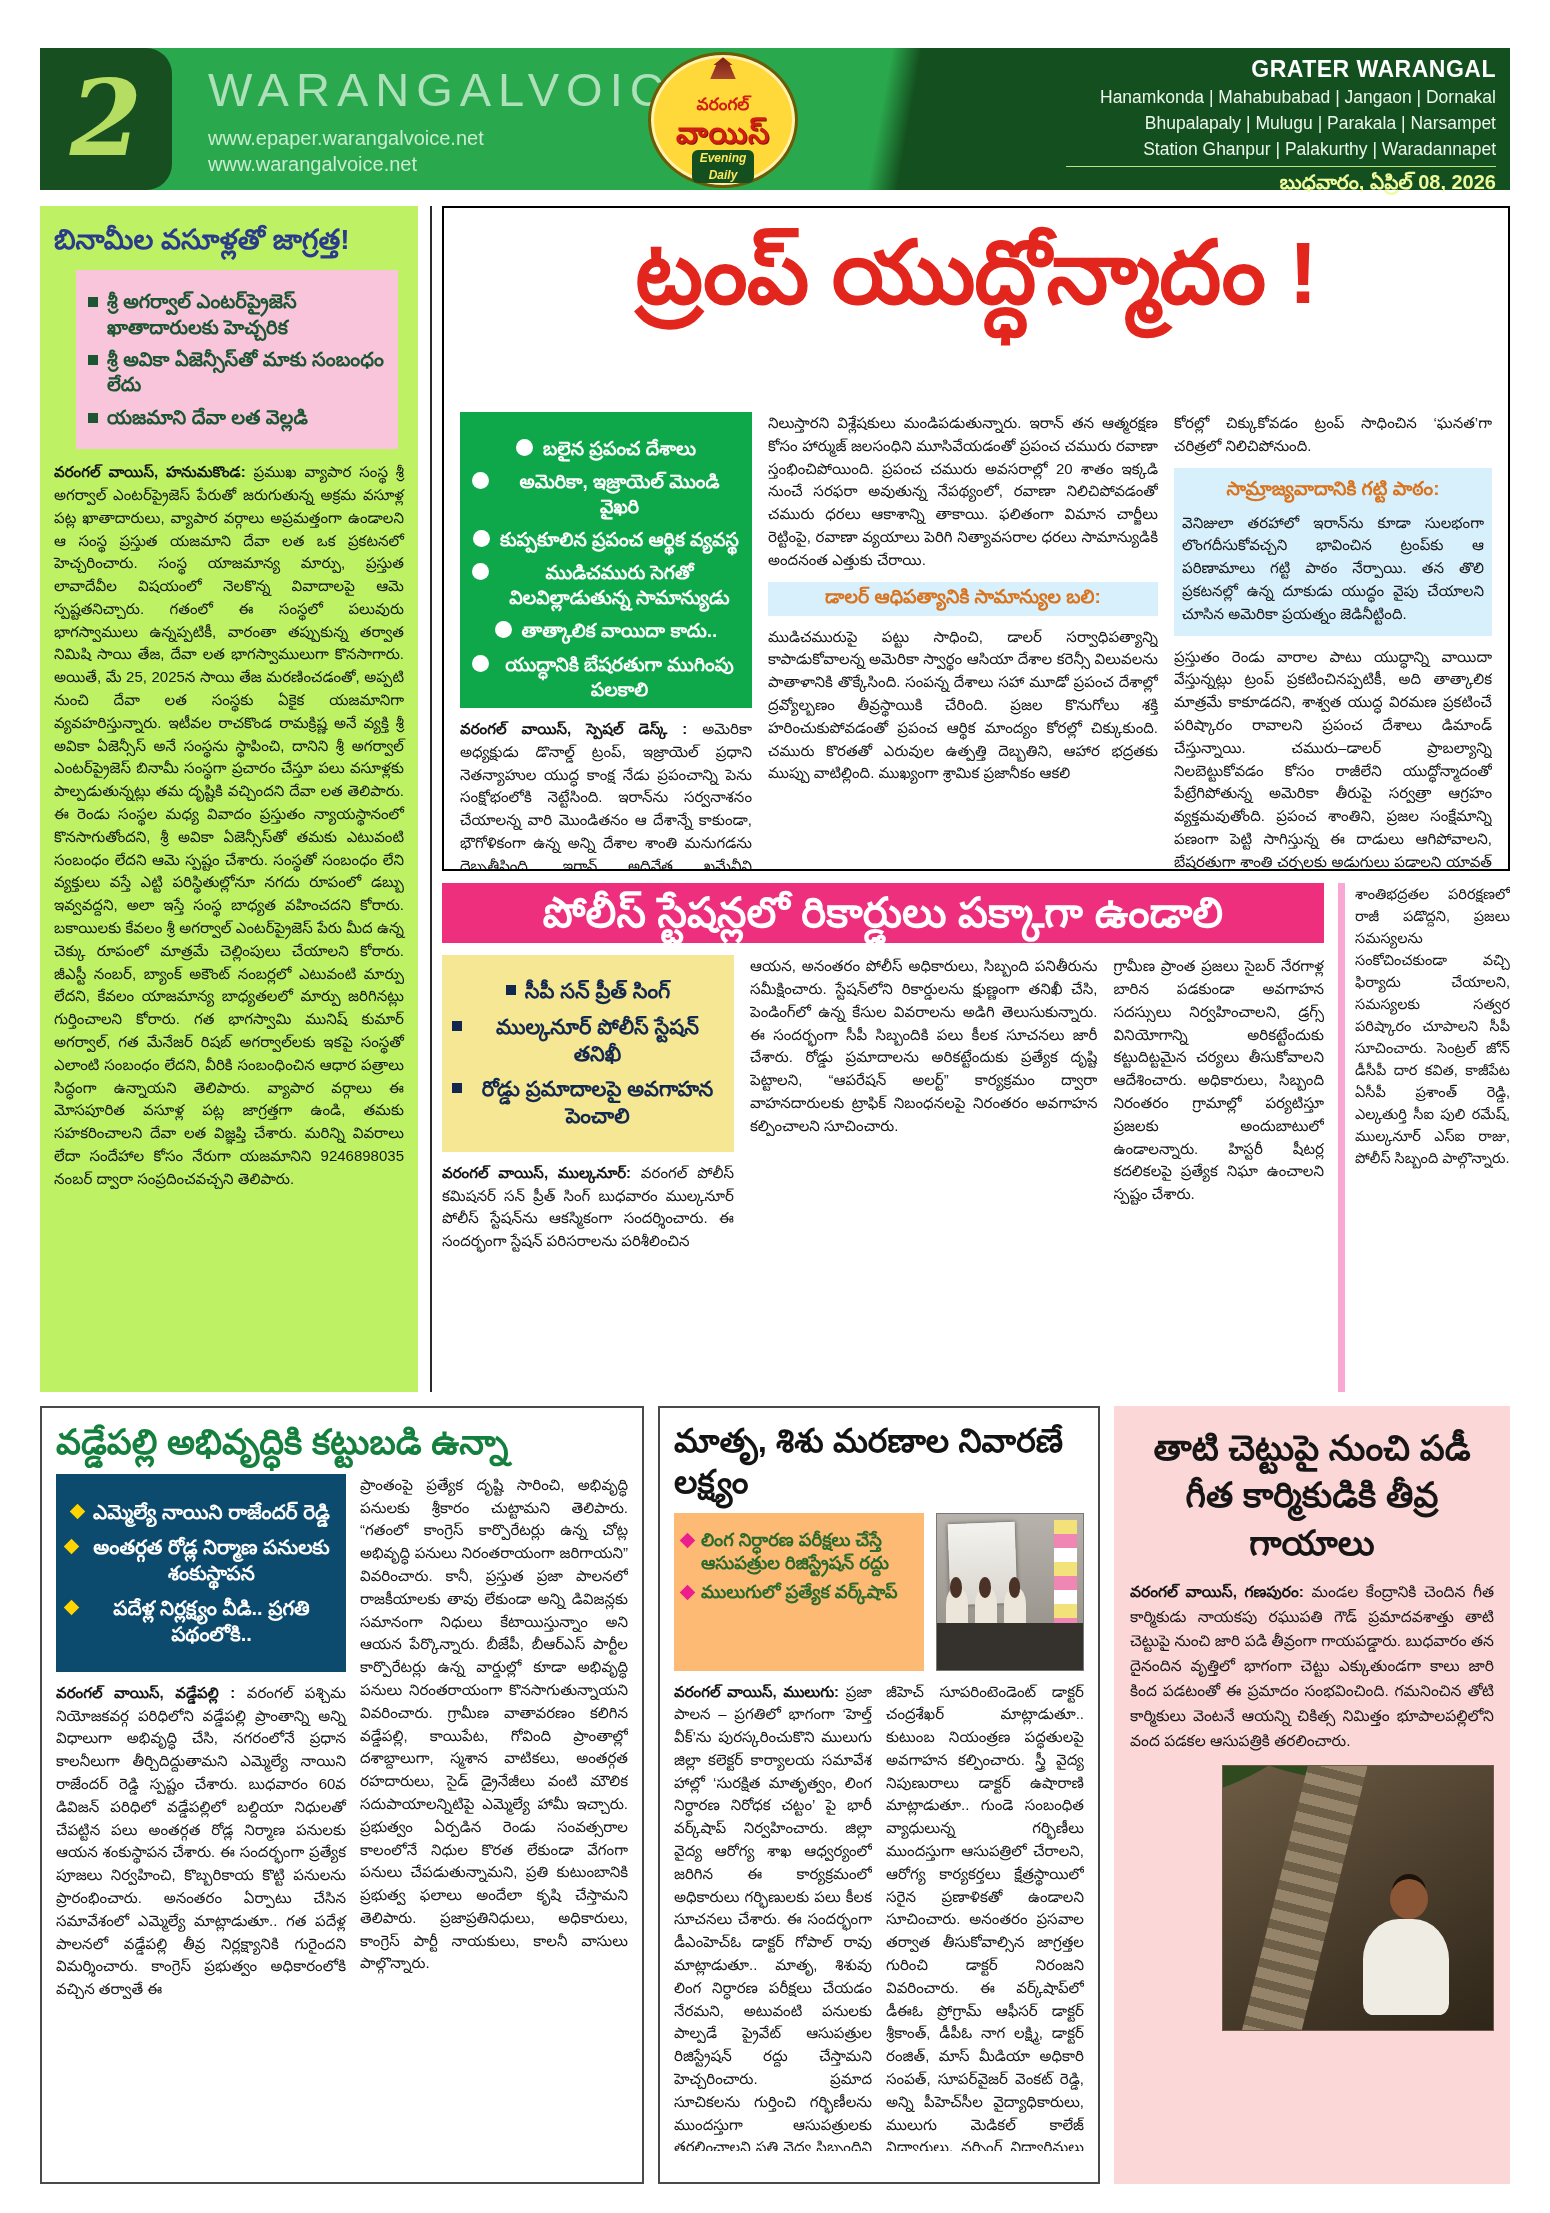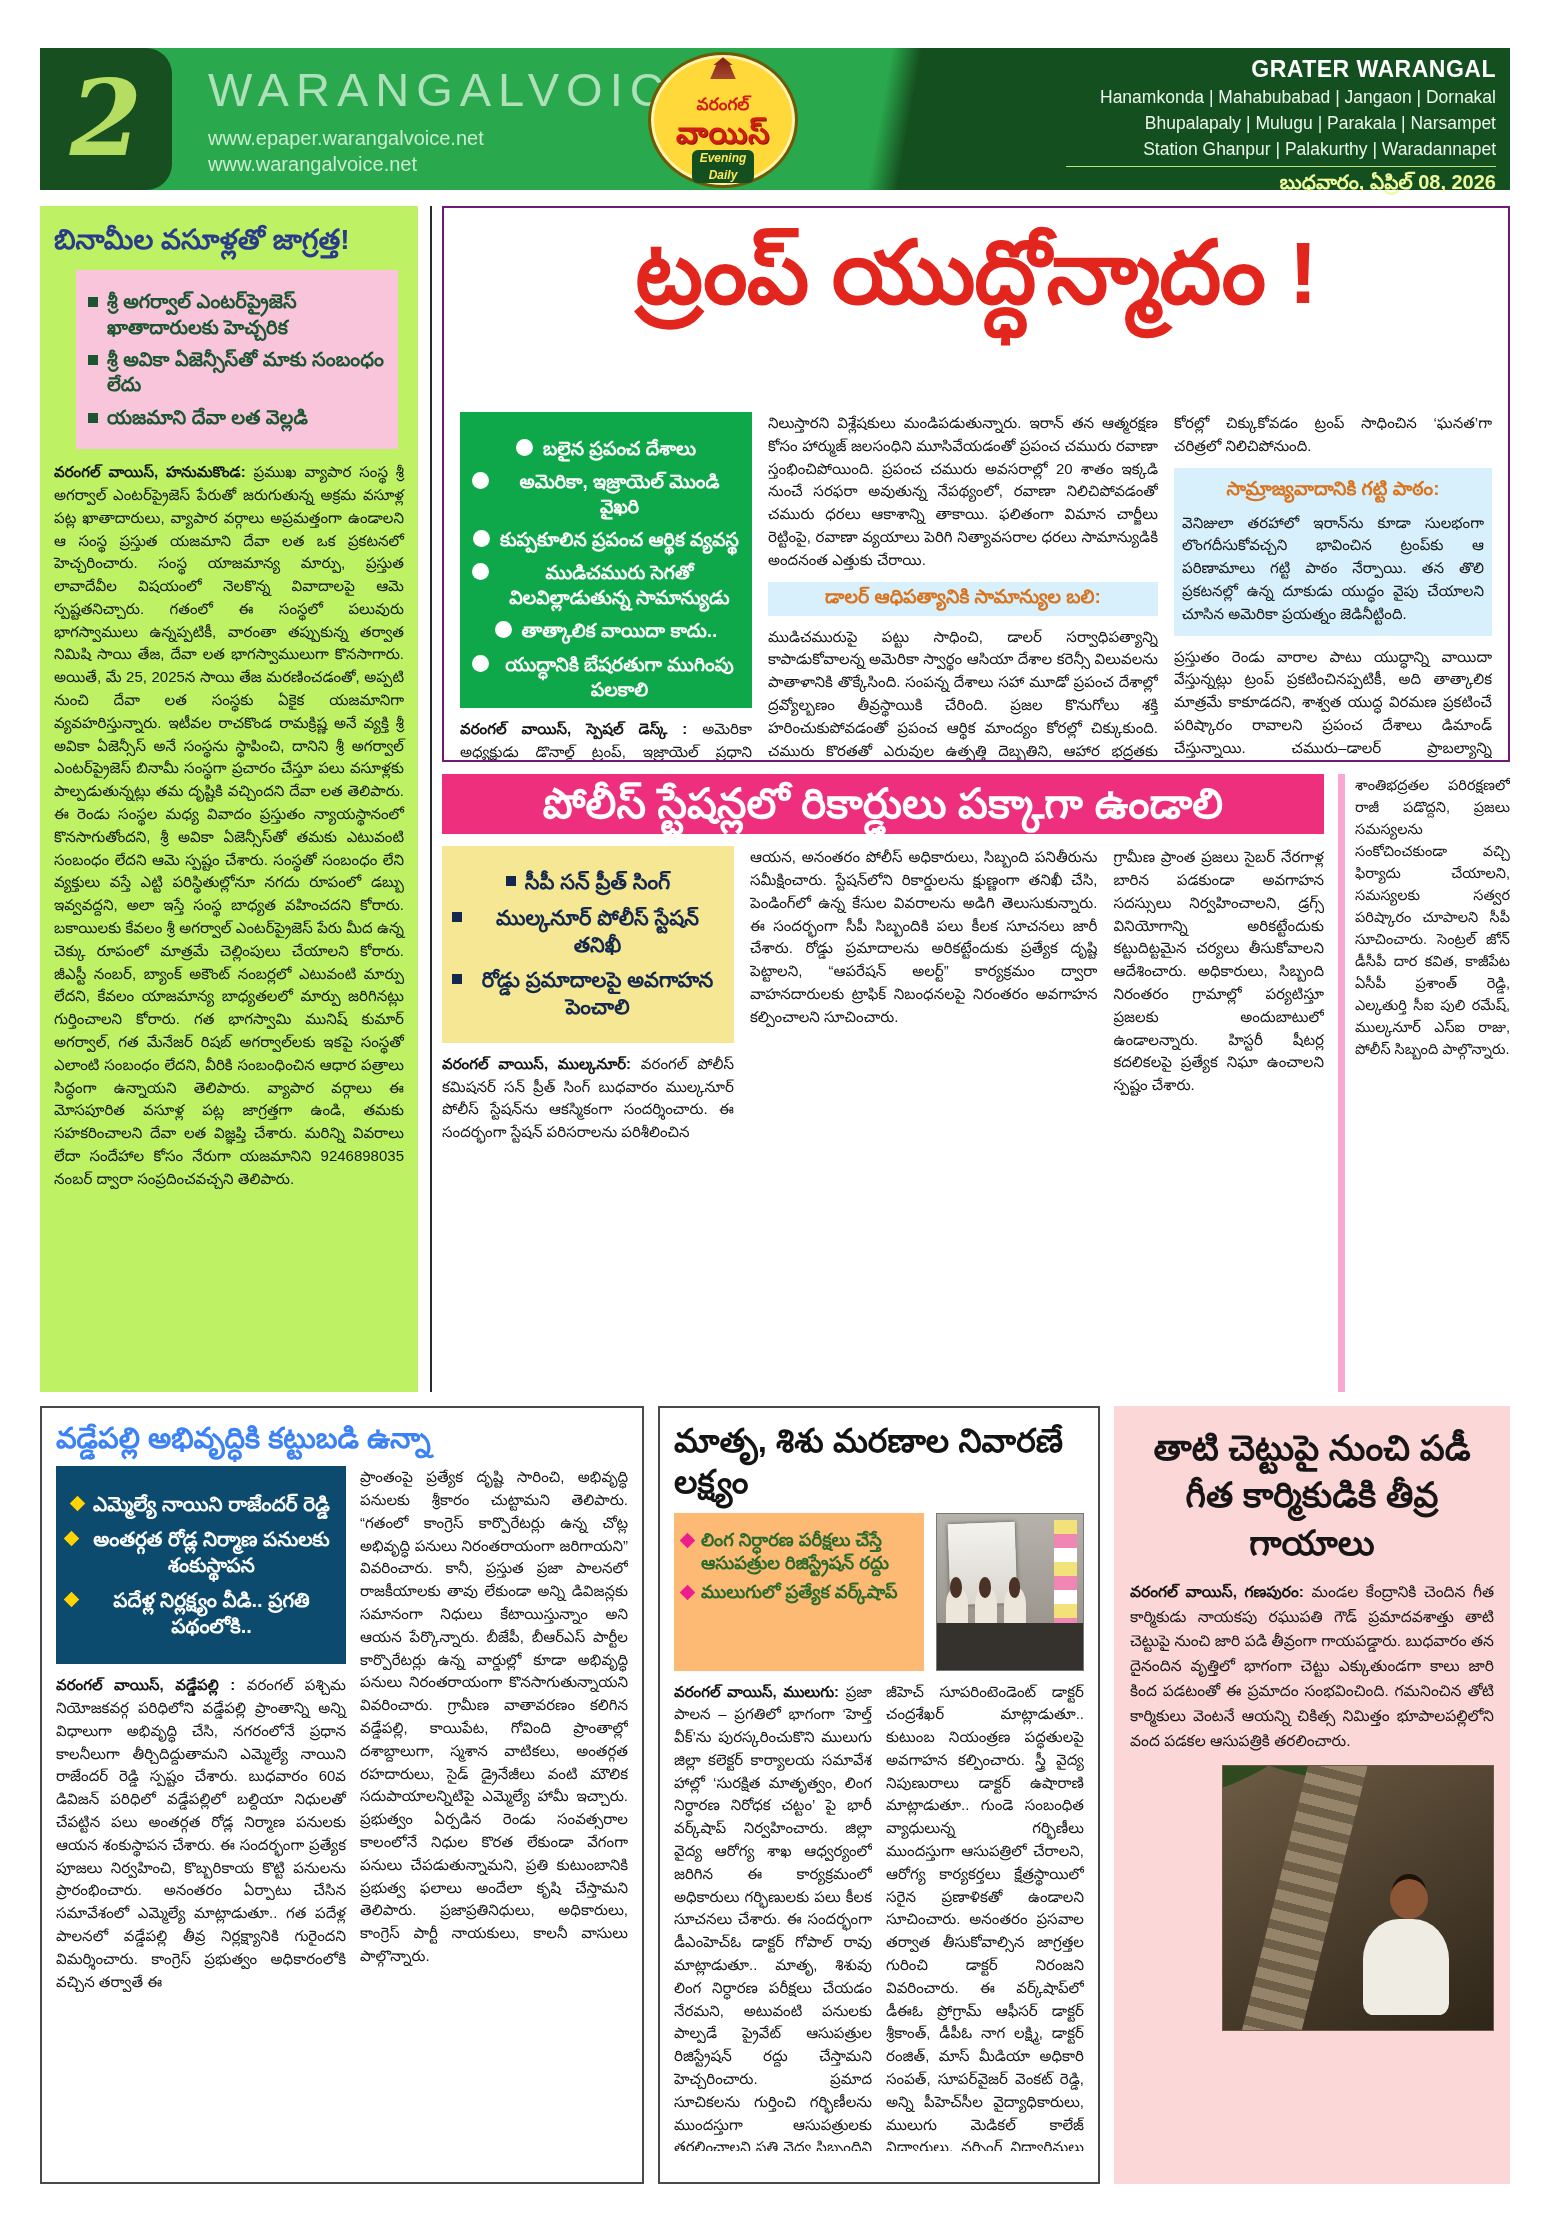--- a/index.html
+++ b/index.html
@@ -45,21 +45,21 @@
   .pk-item { display:flex; gap:9px; font-size:19.5px; font-weight:bold;
     color:#1c5631; line-height:1.3; margin:7px 0; }
   .sq { width:10px; height:10px; background:#1c5631; margin-top:8px; flex:0 0 auto; }
   .body-txt { font-size:15px; line-height:1.52; color:#141414; text-align:justify; }
   .byline { font-weight:bold; }
   .vrule { width:2px; background:#2a2a2a; margin:0 10px 0 12px; }
 
   .right-main { flex:1; display:flex; flex-direction:column; overflow:hidden; }
 
   
-  .trump-box { border:2px solid #701a75; padding:6px 16px 10px 16px; height:556px; overflow:hidden; }
+  .trump-box { border:2px solid #000000; padding:6px 16px 10px 16px; height:665px; overflow:hidden; }
   .trump-head { text-align:center; color:#e2261d; font-weight:800;
     font-size:88px; line-height:1.35; letter-spacing:-1px; height:188px; overflow:hidden; }
   .trump-cols { display:flex; gap:16px; margin-top:10px; height:496px; overflow:hidden; }
   .t-col0 { width:292px; flex:0 0 auto; }
   .green-box { background:#0ea84a; padding:16px 12px; height:296px; overflow:hidden; }
   .gb-item { display:flex; gap:10px; justify-content:center; align-items:flex-start;
     color:#ffffff; font-weight:bold; font-size:19px; line-height:1.32;
     margin:8px 0; text-align:center; }
   .dot { width:17px; height:17px; border-radius:50%; background:#ffffff; flex:0 0 auto; margin-top:3px; }
   .t-col0 .body-txt { margin-top:10px; height:186px; overflow:hidden; }
@@ -83,21 +83,21 @@
   .yb-item .sq { background:#13284f; }
   .p-col0 .body-txt { margin-top:10px; }
   .p-colA { flex:1.65; overflow:hidden; }
   .p-colB { flex:1; overflow:hidden; }
   .police-right { width:172px; flex:0 0 auto; overflow:hidden; border-left:7px solid #f9a8d4; padding-left:10px; }
   .police-right .body-txt { font-size:14.5px; }
 
   
   .bottom-row { display:flex; gap:14px; margin-top:14px; height:778px; }
   .box-left { width:604px; border:2px solid #4a4a4a; padding:12px 14px; overflow:hidden; }
-  .bl-head { color:#3b82f6; font-weight:800; font-size:29px; line-height:1.25; margin-bottom:10px; }
+  .bl-head { color:#15803d; font-weight:800; font-size:35px; line-height:1.25; margin-bottom:10px; }
   .bl-cols { display:flex; gap:14px; height:680px; overflow:hidden; }
   .bl-colL { width:290px; flex:0 0 auto; }
   .navy-box { background:#0c4a6e; padding:16px 10px; }
   .nb-item { display:flex; gap:10px; justify-content:center; color:#ffffff; font-weight:bold;
     font-size:20px; line-height:1.3; margin:9px 0; text-align:center; }
   .diamond { width:11px; height:11px; background:#ffd400; transform:rotate(45deg);
     flex:0 0 auto; margin-top:7px; }
   .bl-colL .body-txt { margin-top:10px; }
   .bl-colR { flex:1; overflow:hidden; }
 

